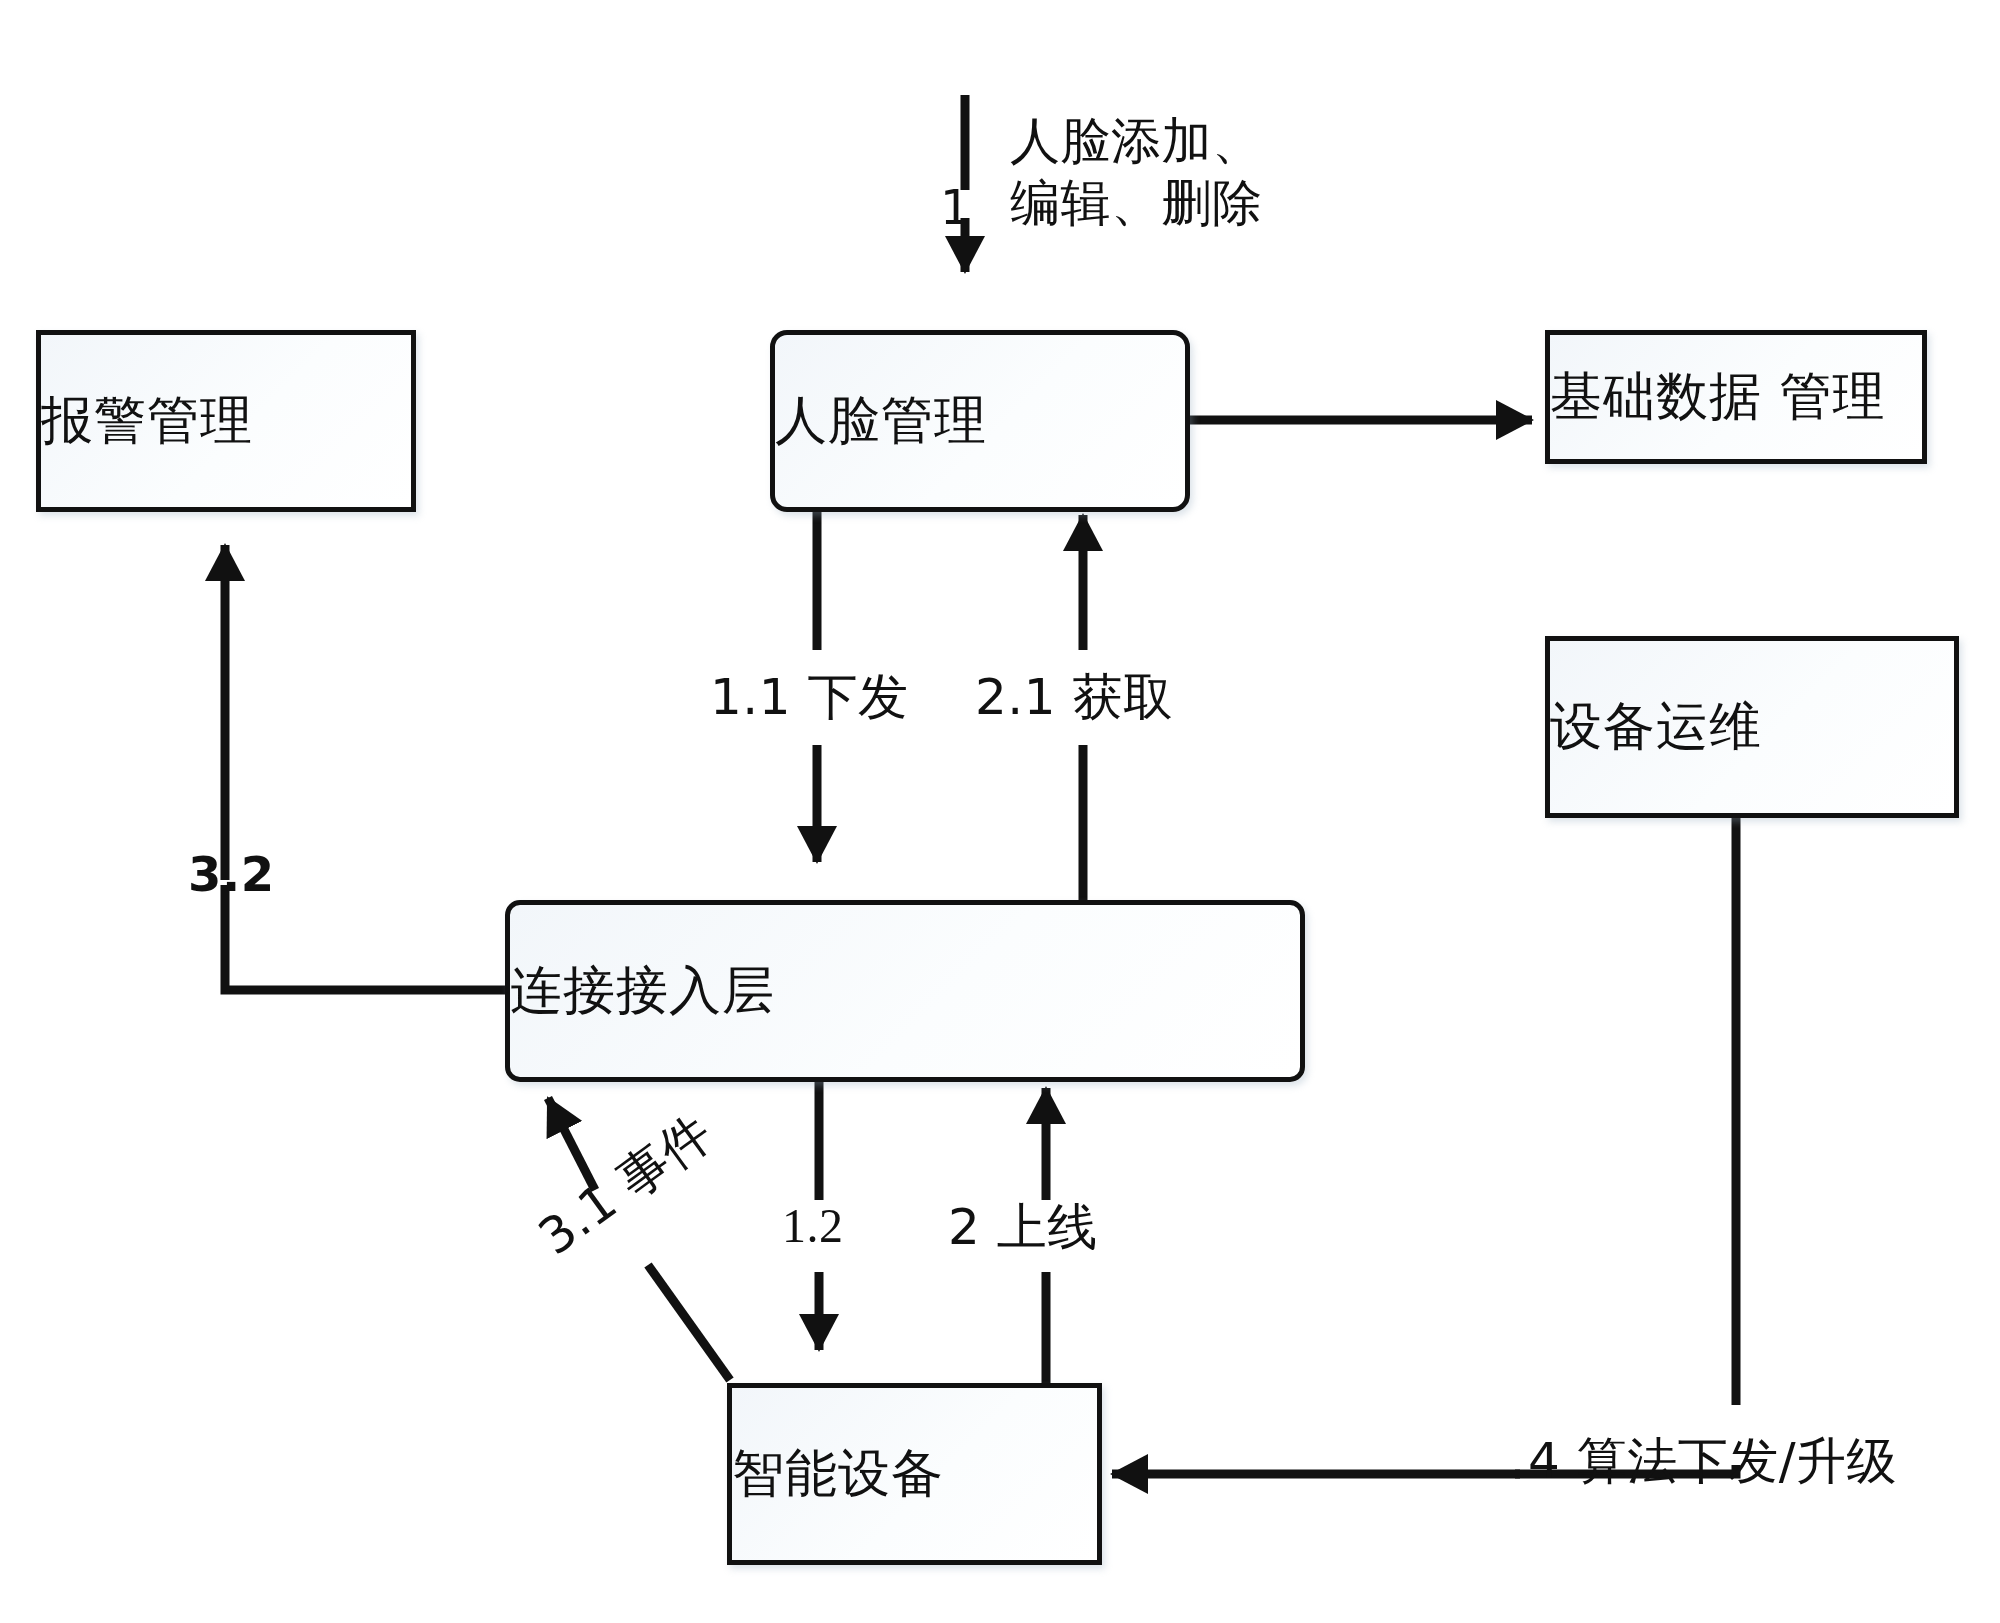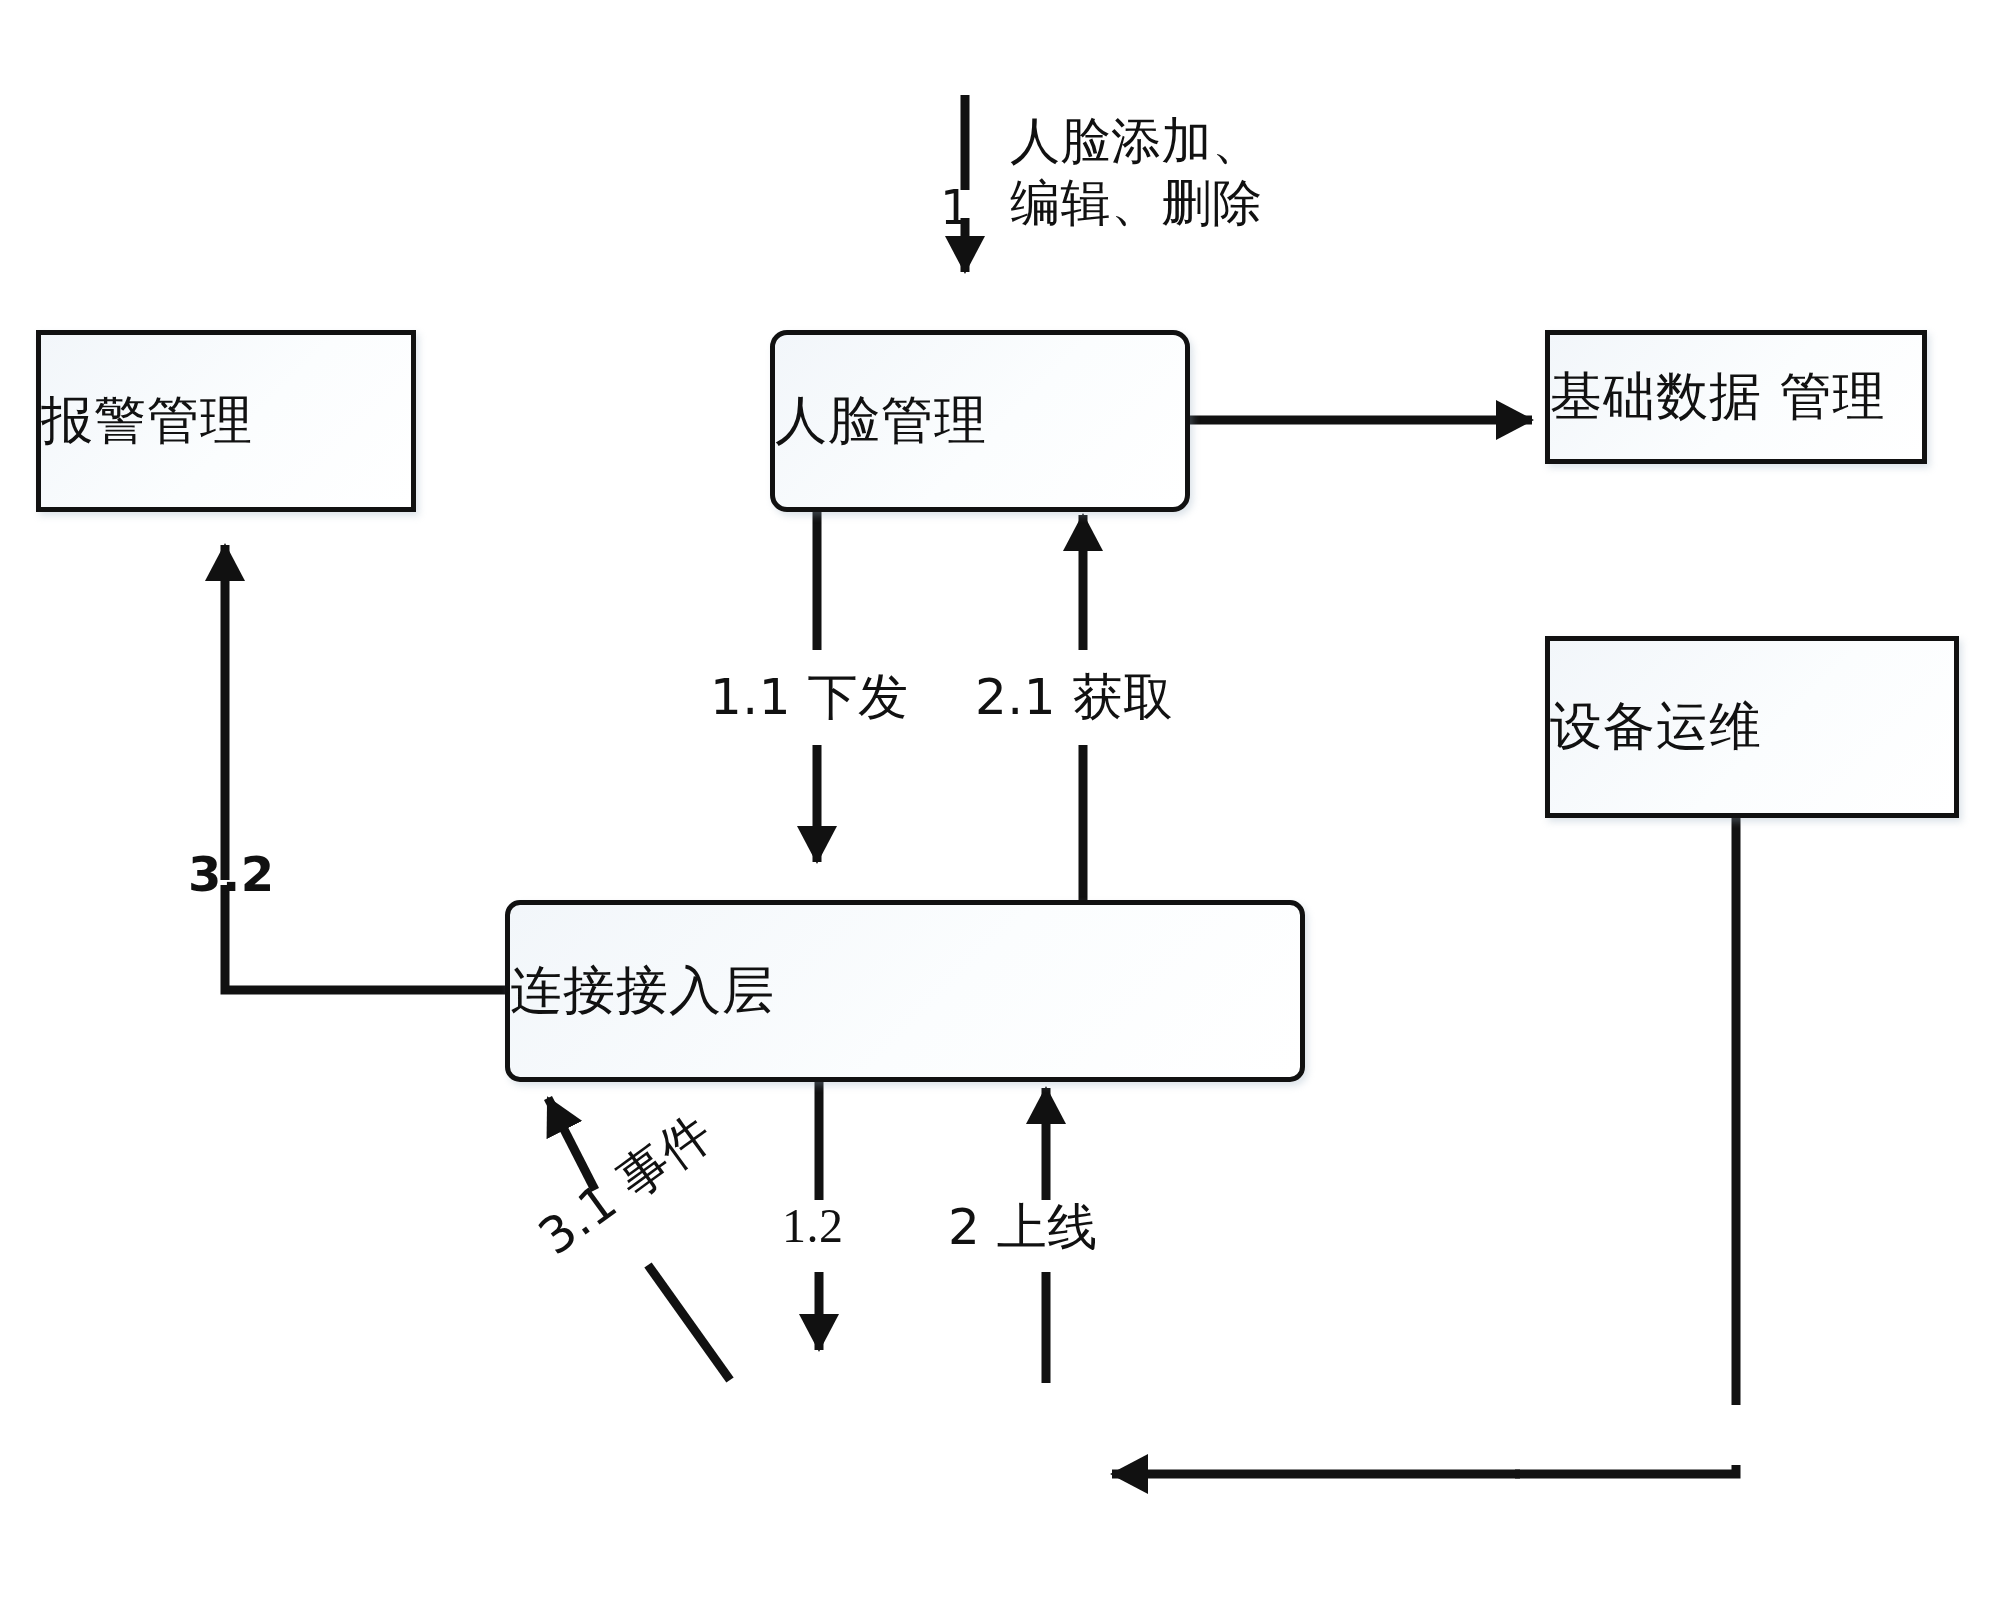--- a/index.html
+++ b/index.html
@@ -136,32 +136,36 @@
   </div>
 
   <div class="node-box" style="left:1545px; top:636px; width:414px; height:182px;">
     <span>设备运维</span>
   </div>
 
   <div class="node-box" style="left:505px; top:900px; width:800px; height:182px;border-radius:15px;">
     <span>连接接入层</span>
   </div>
 
+  <div class="node-box" style="left:727px; top:1383px; width:375px; height:182px;">
+    <span>智能设备</span>
+  </div>
 
   <div class="edge-label num" style="left:940px; top:178px;">1</div>
 
   <div class="edge-label" style="left:1010px; top:110px;">人脸添加、
 编辑、删除</div>
 
   <div class="edge-label" style="left:710px; top:666px;">1.1 下发</div>
 
   <div class="edge-label" style="left:975px; top:666px;">2.1 获取</div>
 
   <div class="edge-label num" style="left:188px; top:845px;font-weight:bold;">3.2</div>
 
   <div class="edge-label rot" style="left:527px; top:1218px; transform: rotate(-36deg);">3.1 事件</div>
 
   <div class="edge-label num" style="left:782px; top:1196px;font-family:Liberation Serif, serif;">1.2</div>
 
   <div class="edge-label" style="left:948px; top:1196px;">2 上线</div>
 
+  <div class="edge-label" style="left:1528px; top:1430px;">4 算法下发/升级</div>
 
 </div>
 
 </body></html>

